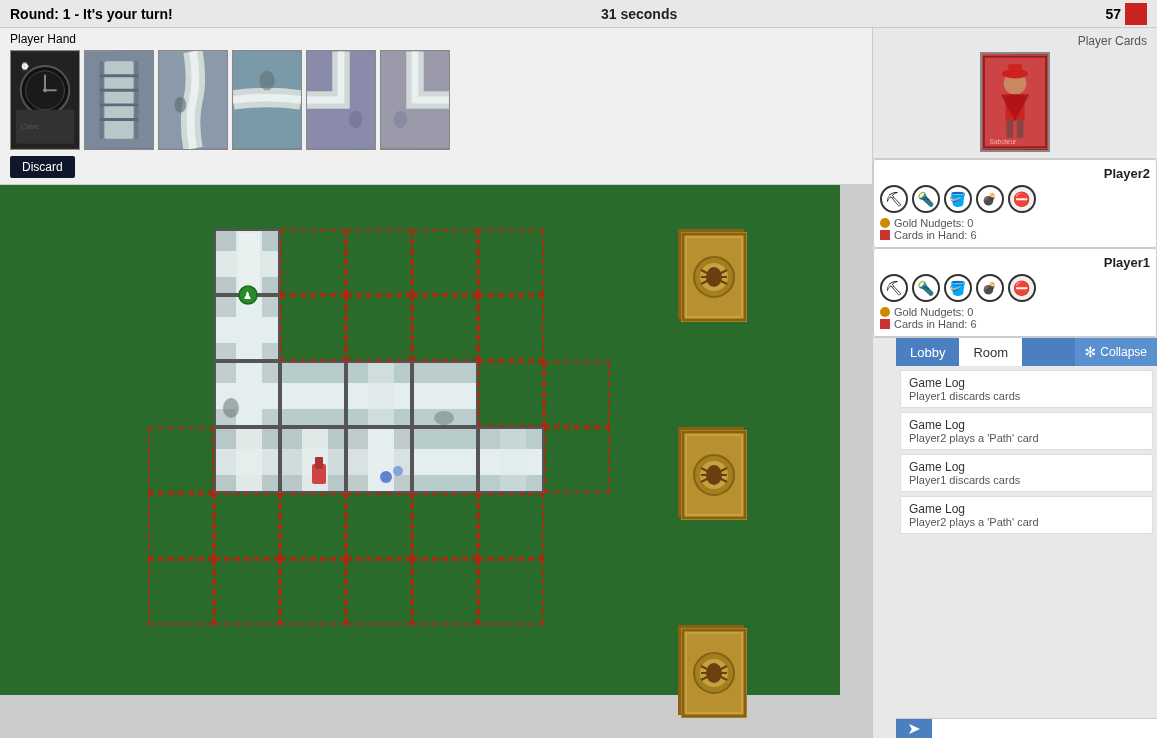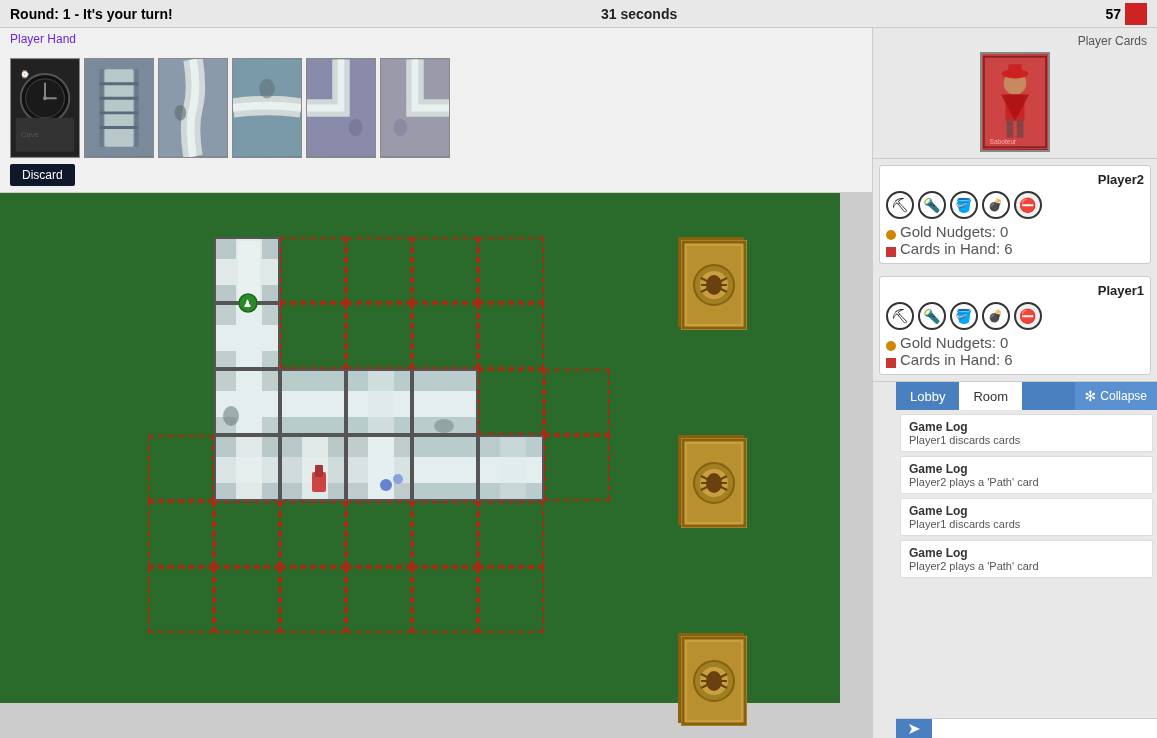--- a/index.html
+++ b/index.html
@@ -25,21 +25,21 @@
 
     
     #left-panel {
       display: flex; flex-direction: column; flex: 1; background: #f0f0f0; overflow: hidden;
     }
 
     
     #player-hand-section {
       background: #f0f0f0; padding: 4px 10px 6px 10px; border-bottom: 1px solid #ccc;
     }
-    #player-hand-label { font-size: 12px; color: #6d28d9; margin-bottom: 12px; }
+    #player-hand-label { font-size: 12px; color: #000000; margin-bottom: 4px; }
     #hand-cards { display: flex; gap: 4px; }
     .hand-card {
       width: 70px; height: 100px; border: 1px solid #888; overflow: hidden; cursor: pointer;
       background: #7a8a9a;
       position: relative;
     }
     .hand-card-inner {
       width: 100%; height: 100%;
       background: linear-gradient(135deg, #6a7a8a 0%, #8a9aaa 50%, #5a6a7a 100%);
     }
@@ -94,31 +94,31 @@
     #player-role-label { font-size: 12px; color: #555; margin-bottom: 4px; }
     #role-card {
       width: 70px; height: 100px; margin: 0 auto;
       background: linear-gradient(135deg, #cc4444, #882222);
       border: 2px solid #888; overflow: hidden; position: relative;
     }
     #role-card-inner { width:100%;height:100%; display:flex;align-items:center;justify-content:center; }
 
     
     .player-info-card {
-      background: white; margin: 6px; border: 1px solid #ccc; border-radius: 3px; padding: 6px;
+      background: white; border: 1px solid #ccc; border-radius: 3px; padding: 6px;
     }
     .player-name { font-size: 13px; font-weight: bold; color: #222; margin-bottom: 4px; text-align: right; }
     .player-icons { display: flex; gap: 4px; margin-bottom: 4px; }
     .player-icon {
       width: 28px; height: 28px; border-radius: 50%; border: 2px solid #333;
       display: flex; align-items: center; justify-content: center; font-size: 14px;
       background: white;
     }
     .player-icon.blocked { background: #f0f0f0; }
-    .player-stat { font-size: 15px; color: #555; display: flex; align-items: flex-end; gap: 4px; }
+    .player-stat { font-size: 11px; color: #555; display: flex; align-items: center; gap: 4px; }
     .gold-dot { width: 10px; height: 10px; background: #cc8800; border-radius: 50%; display: inline-block; }
     .card-dot { width: 10px; height: 10px; background: #cc3333; display: inline-block; }
 
     
     #chat-panel {
       flex: 1; display: flex; flex-direction: column; border-top: 1px solid #ccc; padding-left: 23px;
     }
     #chat-tabs {
       display: flex; background: #4a7fc0;
     }
@@ -131,21 +131,21 @@
     #collapse-btn {
       margin-left: auto; padding: 6px 10px; font-size: 12px; color: white;
       background: #5a8fd0; border: none; cursor: pointer; display: flex; align-items: center; gap: 4px;
     }
     #expand-icon { font-size: 14px; }
 
     #chat-messages { flex: 1; overflow-y: auto; padding: 4px; }
     .chat-entry {
       background: white; margin-bottom: 4px; padding: 5px 8px; border: 1px solid #ddd; border-radius: 2px;
     }
-    .chat-entry-title { font-size: 12px; font-weight: bold; color: #333; }
+    .chat-entry-title { font-size: 12px; font-weight: normal; color: #333; }
     .chat-entry-text { font-size: 11px; color: #555; }
 
     #chat-input-row { display: flex; border-top: 1px solid #ccc; background: white; }
     #chat-input {
       flex: 1; border: none; outline: none; padding: 6px 8px; font-size: 12px; color: #999;
     }
     #send-btn {
       width: 36px; background: #4a7fc0; border: none; cursor: pointer; color: white;
       display: flex; align-items: center; justify-content: center; font-size: 16px;
     }

